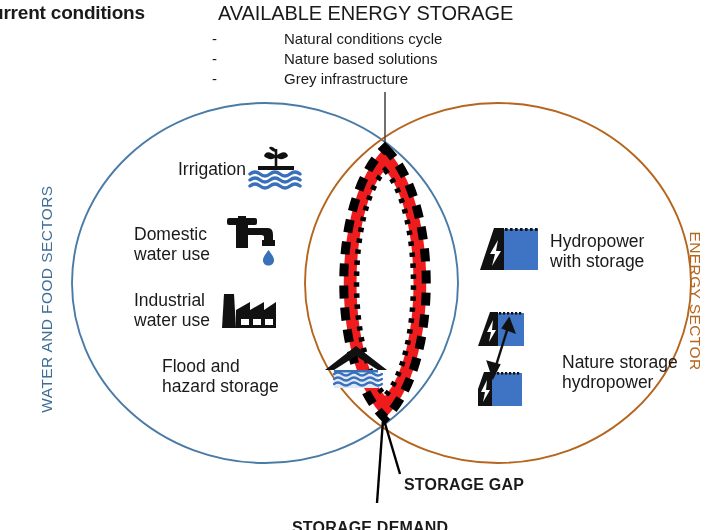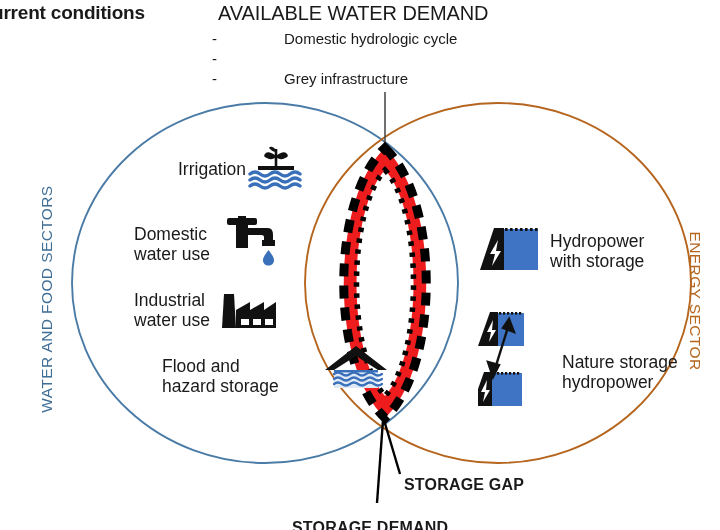--- a/index.html
+++ b/index.html
@@ -141,29 +141,30 @@
 
     <path d="M 385 170 C 423 212 423 354 385 396 C 347 354 347 212 385 170 Z" fill="#ffffff" stroke="#000000" stroke-width="5.5" stroke-dasharray="4.5 6.5" stroke-linecap="butt"></path>
 
     <line x1="383" y1="420" x2="377" y2="503" stroke="#000000" stroke-width="2.4"></line>
 
     <line x1="384" y1="420" x2="400" y2="474" stroke="#000000" stroke-width="2.4"></line>
   </svg>
 
   <div class="abs" id="slide-title">urrent conditions</div>
 
-  <div class="abs" id="aws-title">AVAILABLE WATER DEMAND</div>
+  <div class="abs" id="aws-title">AVAILABLE ENERGY STORAGE</div>
 
   <div class="abs" id="aws-list">
     <div class="row">
       <span class="dash">-</span>
-      <span>Domestic hydrologic cycle</span>
+      <span>Natural conditions cycle</span>
     </div>
     <div class="row">
       <span class="dash">-</span>
+      <span>Nature based solutions</span>
     </div>
     <div class="row">
       <span class="dash">-</span>
       <span>Grey infrastructure</span>
     </div>
   </div>
 
   <div class="abs" id="label-water">WATER AND FOOD SECTORS</div>
   <div class="abs" id="label-energy">ENERGY SECTOR</div>
 

